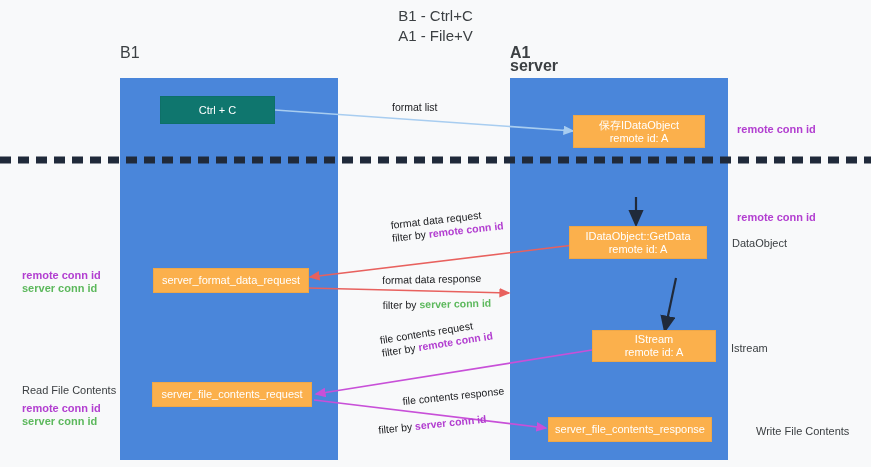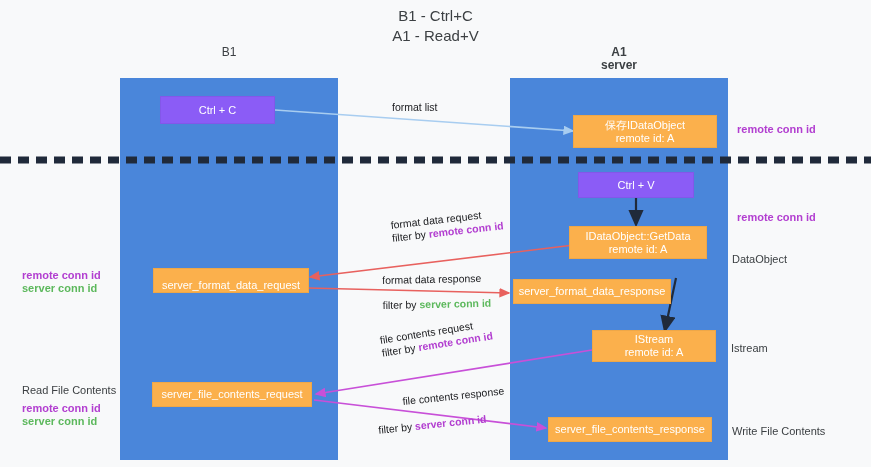--- a/index.html
+++ b/index.html
@@ -15,35 +15,35 @@
   .abs{position:absolute;}
 
   
   .title{
     left:0;top:6px;width:871px;text-align:center;
     font-size:15px;color:#3c4043;line-height:20px;
   }
 
   
   .col-cap{
-    text-align:center;font-size:12px;color:#3c4043;line-height:13px;
+    font-size:16px;color:#3c4043;line-height:13px;
   }
 
   
   .lane{background:#4a86da;}
 
   
   .node{
     box-sizing:border-box;
     display:flex;align-items:center;justify-content:center;
     flex-direction:column;
     color:#ffffff;font-size:11px;line-height:13px;text-align:center;
     border:1px solid rgba(0,0,0,0.05);
   }
-  .node.green{background:#8b5cf6;}
+  .node.green{background:#0f766e;}
   .node.orange{background:#fbb council;}
   .node.orange{background:#fbb04c;}
 
   
   .ann{font-size:11px;color:#3c4043;line-height:13px;}
   .ann.purple{color:#b23ed0;font-weight:bold;}
   .ann.green{color:#5cb85c;font-weight:bold;}
 
   
   .elabel{
@@ -56,21 +56,21 @@
   
   svg{position:absolute;left:0;top:0;overflow:visible;}
 </style>
 </head>
 <body>
 
 <div id="canvas">
 
   <div class="abs title">
     <div>B1 - Ctrl+C</div>
-    <div>A1 - Read+V</div>
+    <div>A1 - File+V</div>
   </div>
 
   <div class="abs col-cap" style="left:120px;top:46px;width:218px;">
     <div>B1</div>
   </div>
   <div class="abs col-cap" style="left:510px;top:46px;width:218px;font-weight:bold;">
     <div>A1</div>
     <div>server</div>
   </div>
 
@@ -107,41 +107,35 @@
 
     <line x1="592" y1="350" x2="316" y2="394" stroke="#c850d8" stroke-width="1.6" marker-end="url(#ah-mag)"></line>
 
     <line x1="314" y1="400" x2="546" y2="428" stroke="#c850d8" stroke-width="1.6" marker-end="url(#ah-mag)"></line>
   </svg>
 
   <div class="abs node green" style="left:160px;top:96px;width:115px;height:28px;">
     <span>Ctrl + C</span>
   </div>
 
-  <div class="abs node orange" style="left:573px;top:115px;width:144px;height:33px;">
+  <div class="abs node orange" style="left:573px;top:115px;width:132px;height:33px;">
     <span>保存IDataObject</span>
     <span>remote id: A</span>
   </div>
 
-  <div class="abs node green" style="left:578px;top:172px;width:116px;height:26px;">
-    <span>Ctrl + V</span>
-  </div>
 
   <div class="abs node orange" style="left:569px;top:226px;width:138px;height:33px;justify-content:center;">
     <span>IDataObject::GetData</span>
     <span>remote id: A</span>
   </div>
 
-  <div class="abs node orange" style="left:153px;top:268px;width:156px;height:25px;justify-content:flex-end;">
+  <div class="abs node orange" style="left:153px;top:268px;width:156px;height:25px;">
     <span>server_format_data_request</span>
   </div>
 
-  <div class="abs node orange" style="left:513px;top:279px;width:158px;height:25px;">
-    <span>server_format_data_response</span>
-  </div>
 
   <div class="abs node orange" style="left:592px;top:330px;width:124px;height:32px;">
     <span>IStream</span>
     <span>remote id: A</span>
   </div>
 
   <div class="abs node orange" style="left:152px;top:382px;width:160px;height:25px;">
     <span>server_file_contents_request</span>
   </div>
 
@@ -183,17 +177,17 @@
 
   <div class="abs ann purple" style="left:22px;top:269px;">remote conn id</div>
   <div class="abs ann green" style="left:22px;top:282px;">server conn id</div>
 
   <div class="abs ann" style="left:22px;top:384px;">Read File Contents</div>
   <div class="abs ann purple" style="left:22px;top:402px;">remote conn id</div>
   <div class="abs ann green" style="left:22px;top:415px;">server conn id</div>
 
   <div class="abs ann purple" style="left:737px;top:123px;">remote conn id</div>
   <div class="abs ann purple" style="left:737px;top:211px;">remote conn id</div>
-  <div class="abs ann" style="left:732px;top:253px;">DataObject</div>
+  <div class="abs ann" style="left:732px;top:237px;">DataObject</div>
   <div class="abs ann" style="left:731px;top:342px;">Istream</div>
-  <div class="abs ann" style="left:732px;top:425px;">Write File Contents</div>
+  <div class="abs ann" style="left:756px;top:425px;">Write File Contents</div>
 
 </div>
 
 </body></html>

